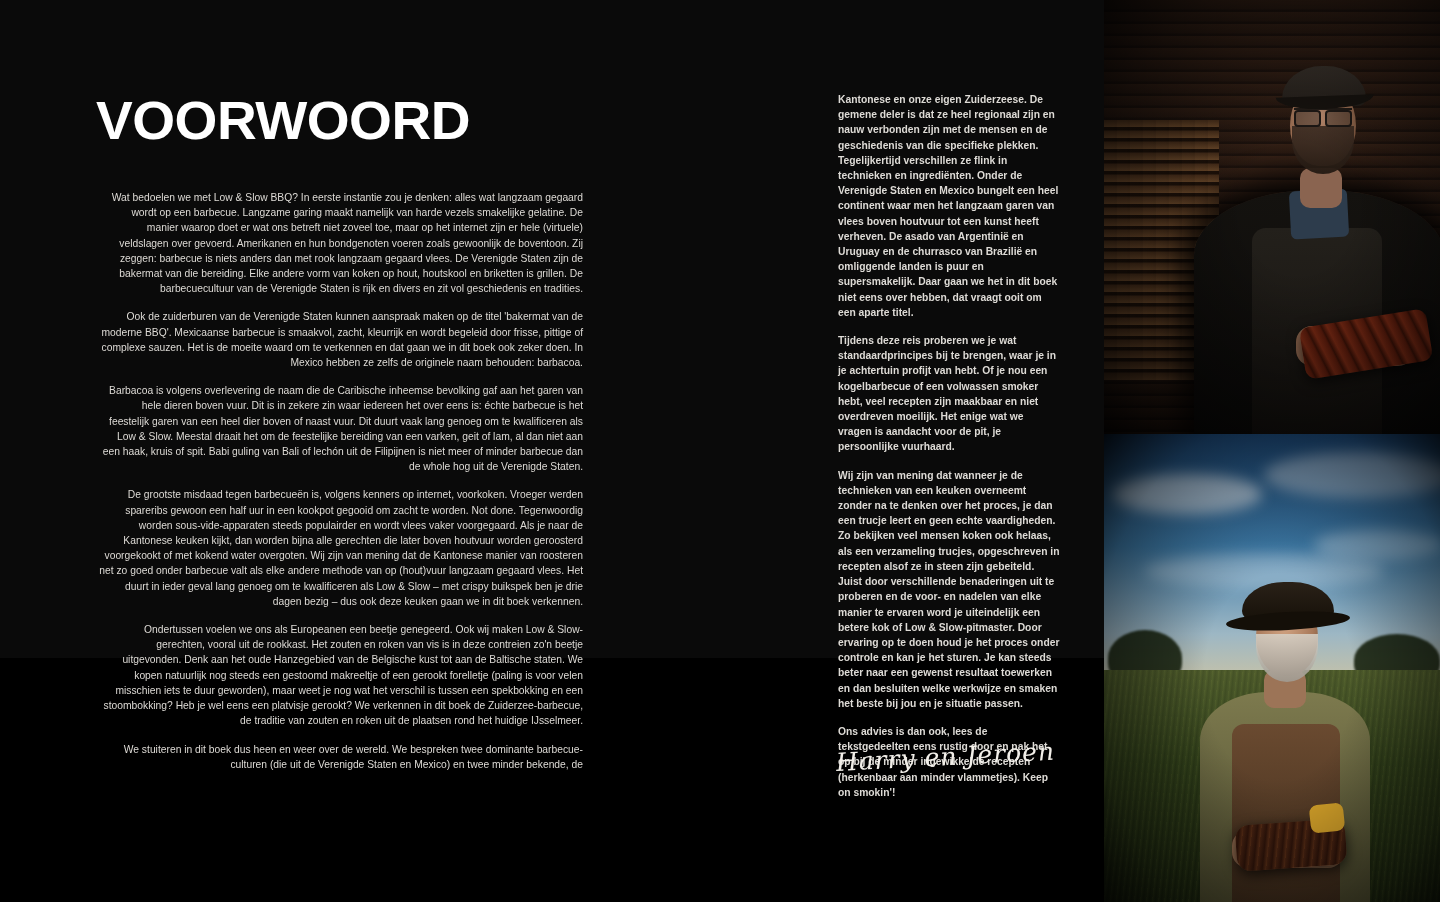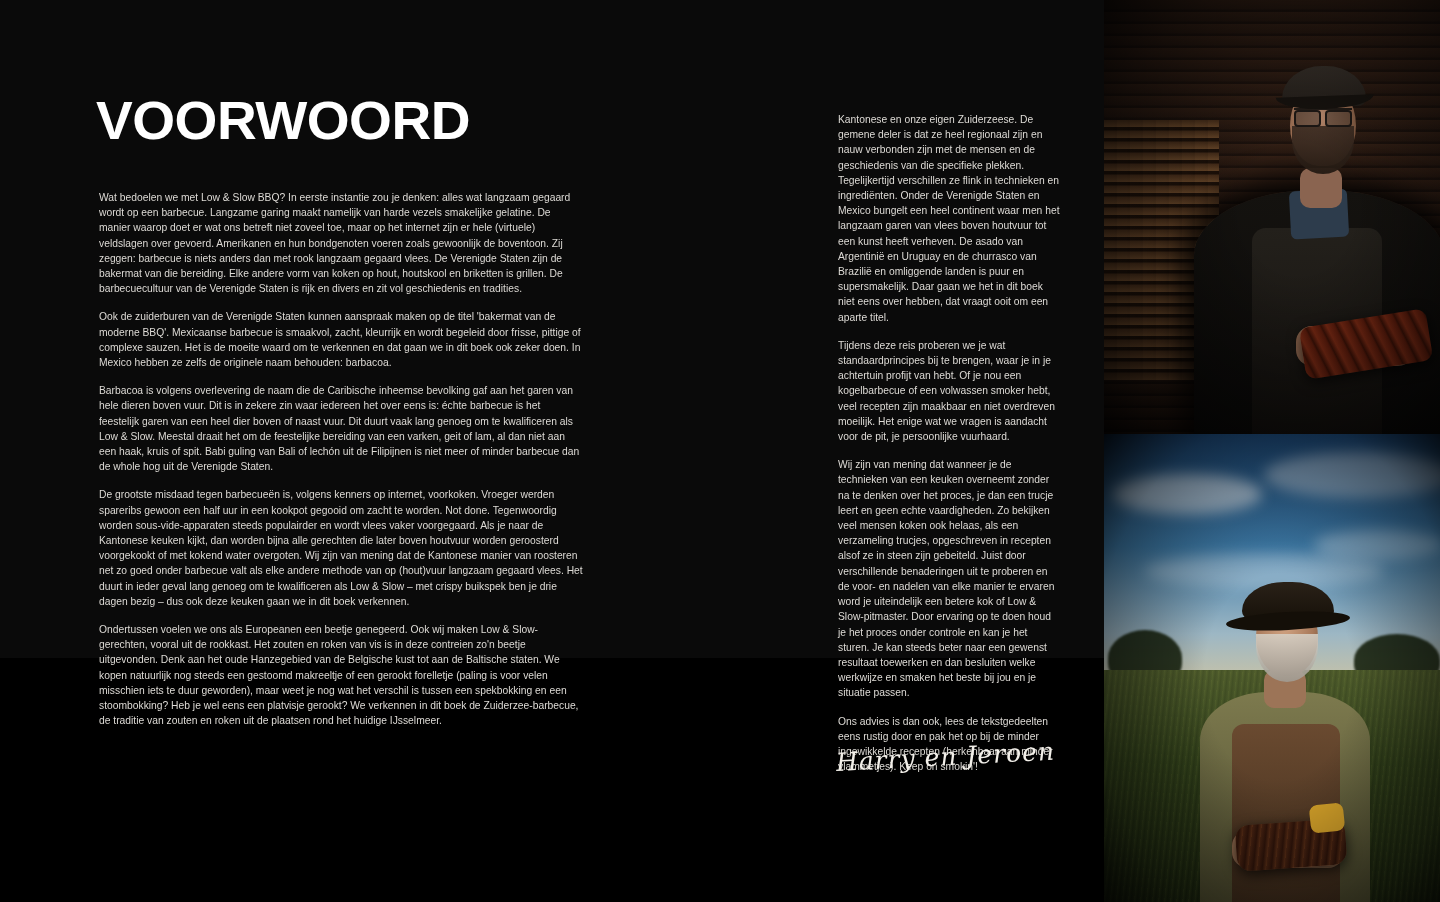--- a/index.html
+++ b/index.html
@@ -46,25 +46,27 @@
   }
   .col p {
     margin: 0 0 13px 0;
   }
   .col p:last-child { margin-bottom: 0; }
 
   .col-left {
     left: 99px;
     top: 190px;
     width: 484px;
+    text-align: right;
   }
   .col-right {
     left: 838px;
-    top: 112px;
+    top: 92px;
     width: 222px;
+    font-weight: bold;
   }
 
   
   .signature {
     position: absolute;
     left: 836px;
     top: 748px;
     width: 230px;
     font-family: "DejaVu Serif", serif;
     font-style: italic;
@@ -330,20 +332,21 @@
 <div class="page">
 
   <h1 class="title">VOORWOORD</h1>
 
   <div class="col col-left">
     <p>Wat bedoelen we met Low &amp; Slow BBQ? In eerste instantie zou je denken: alles wat langzaam gegaard wordt op een barbecue. Langzame garing maakt namelijk van harde vezels smakelijke gelatine. De manier waarop doet er wat ons betreft niet zoveel toe, maar op het internet zijn er hele (virtuele) veldslagen over gevoerd. Amerikanen en hun bondgenoten voeren zoals gewoonlijk de boventoon. Zij zeggen: barbecue is niets anders dan met rook langzaam gegaard vlees. De Verenigde Staten zijn de bakermat van die bereiding. Elke andere vorm van koken op hout, houtskool en briketten is grillen. De barbecuecultuur van de Verenigde Staten is rijk en divers en zit vol geschiedenis en tradities.</p>
     <p>Ook de zuiderburen van de Verenigde Staten kunnen aanspraak maken op de titel 'bakermat van de moderne BBQ'. Mexicaanse barbecue is smaakvol, zacht, kleurrijk en wordt begeleid door frisse, pittige of complexe sauzen. Het is de moeite waard om te verkennen en dat gaan we in dit boek ook zeker doen. In Mexico hebben ze zelfs de originele naam behouden: barbacoa.</p>
     <p>Barbacoa is volgens overlevering de naam die de Caribische inheemse bevolking gaf aan het garen van hele dieren boven vuur. Dit is in zekere zin waar iedereen het over eens is: échte barbecue is het feestelijk garen van een heel dier boven of naast vuur. Dit duurt vaak lang genoeg om te kwalificeren als Low &amp; Slow. Meestal draait het om de feestelijke bereiding van een varken, geit of lam, al dan niet aan een haak, kruis of spit. Babi guling van Bali of lechón uit de Filipijnen is niet meer of minder barbecue dan de whole hog uit de Verenigde Staten.</p>
     <p>De grootste misdaad tegen barbecueën is, volgens kenners op internet, voorkoken. Vroeger werden spareribs gewoon een half uur in een kookpot gegooid om zacht te worden. Not done. Tegenwoordig worden sous-vide-apparaten steeds populairder en wordt vlees vaker voorgegaard. Als je naar de Kantonese keuken kijkt, dan worden bijna alle gerechten die later boven houtvuur worden geroosterd voorgekookt of met kokend water overgoten. Wij zijn van mening dat de Kantonese manier van roosteren net zo goed onder barbecue valt als elke andere methode van op (hout)vuur langzaam gegaard vlees. Het duurt in ieder geval lang genoeg om te kwalificeren als Low &amp; Slow – met crispy buikspek ben je drie dagen bezig – dus ook deze keuken gaan we in dit boek verkennen.</p>
     <p>Ondertussen voelen we ons als Europeanen een beetje genegeerd. Ook wij maken Low &amp; Slow-gerechten, vooral uit de rookkast. Het zouten en roken van vis is in deze contreien zo'n beetje uitgevonden. Denk aan het oude Hanzegebied van de Belgische kust tot aan de Baltische staten. We kopen natuurlijk nog steeds een gestoomd makreeltje of een gerookt forelletje (paling is voor velen misschien iets te duur geworden), maar weet je nog wat het verschil is tussen een spekbokking en een stoombokking? Heb je wel eens een platvisje gerookt? We verkennen in dit boek de Zuiderzee-barbecue, de traditie van zouten en roken uit de plaatsen rond het huidige IJsselmeer.</p>
+    <p>We stuiteren in dit boek dus heen en weer over de wereld. We bespreken twee dominante barbecue-culturen (die uit de Verenigde Staten en Mexico) en twee minder bekende, de</p>
   </div>
 
   <div class="col col-right">
     <p>Kantonese en onze eigen Zuiderzeese. De gemene deler is dat ze heel regionaal zijn en nauw verbonden zijn met de mensen en de geschiedenis van die specifieke plekken. Tegelijkertijd verschillen ze flink in technieken en ingrediënten. Onder de Verenigde Staten en Mexico bungelt een heel continent waar men het langzaam garen van vlees boven houtvuur tot een kunst heeft verheven. De asado van Argentinië en Uruguay en de churrasco van Brazilië en omliggende landen is puur en supersmakelijk. Daar gaan we het in dit boek niet eens over hebben, dat vraagt ooit om een aparte titel.</p>
     <p>Tijdens deze reis proberen we je wat standaardprincipes bij te brengen, waar je in je achtertuin profijt van hebt. Of je nou een kogelbarbecue of een volwassen smoker hebt, veel recepten zijn maakbaar en niet overdreven moeilijk. Het enige wat we vragen is aandacht voor de pit, je persoonlijke vuurhaard.</p>
     <p>Wij zijn van mening dat wanneer je de technieken van een keuken overneemt zonder na te denken over het proces, je dan een trucje leert en geen echte vaardigheden. Zo bekijken veel mensen koken ook helaas, als een verzameling trucjes, opgeschreven in recepten alsof ze in steen zijn gebeiteld. Juist door verschillende benaderingen uit te proberen en de voor- en nadelen van elke manier te ervaren word je uiteindelijk een betere kok of Low &amp; Slow-pitmaster. Door ervaring op te doen houd je het proces onder controle en kan je het sturen. Je kan steeds beter naar een gewenst resultaat toewerken en dan besluiten welke werkwijze en smaken het beste bij jou en je situatie passen.</p>
     <p>Ons advies is dan ook, lees de tekstgedeelten eens rustig door en pak het op bij de minder ingewikkelde recepten (herkenbaar aan minder vlammetjes). Keep on smokin'!</p>
   </div>
 
   <div class="signature">Harry en Jeroen</div>

